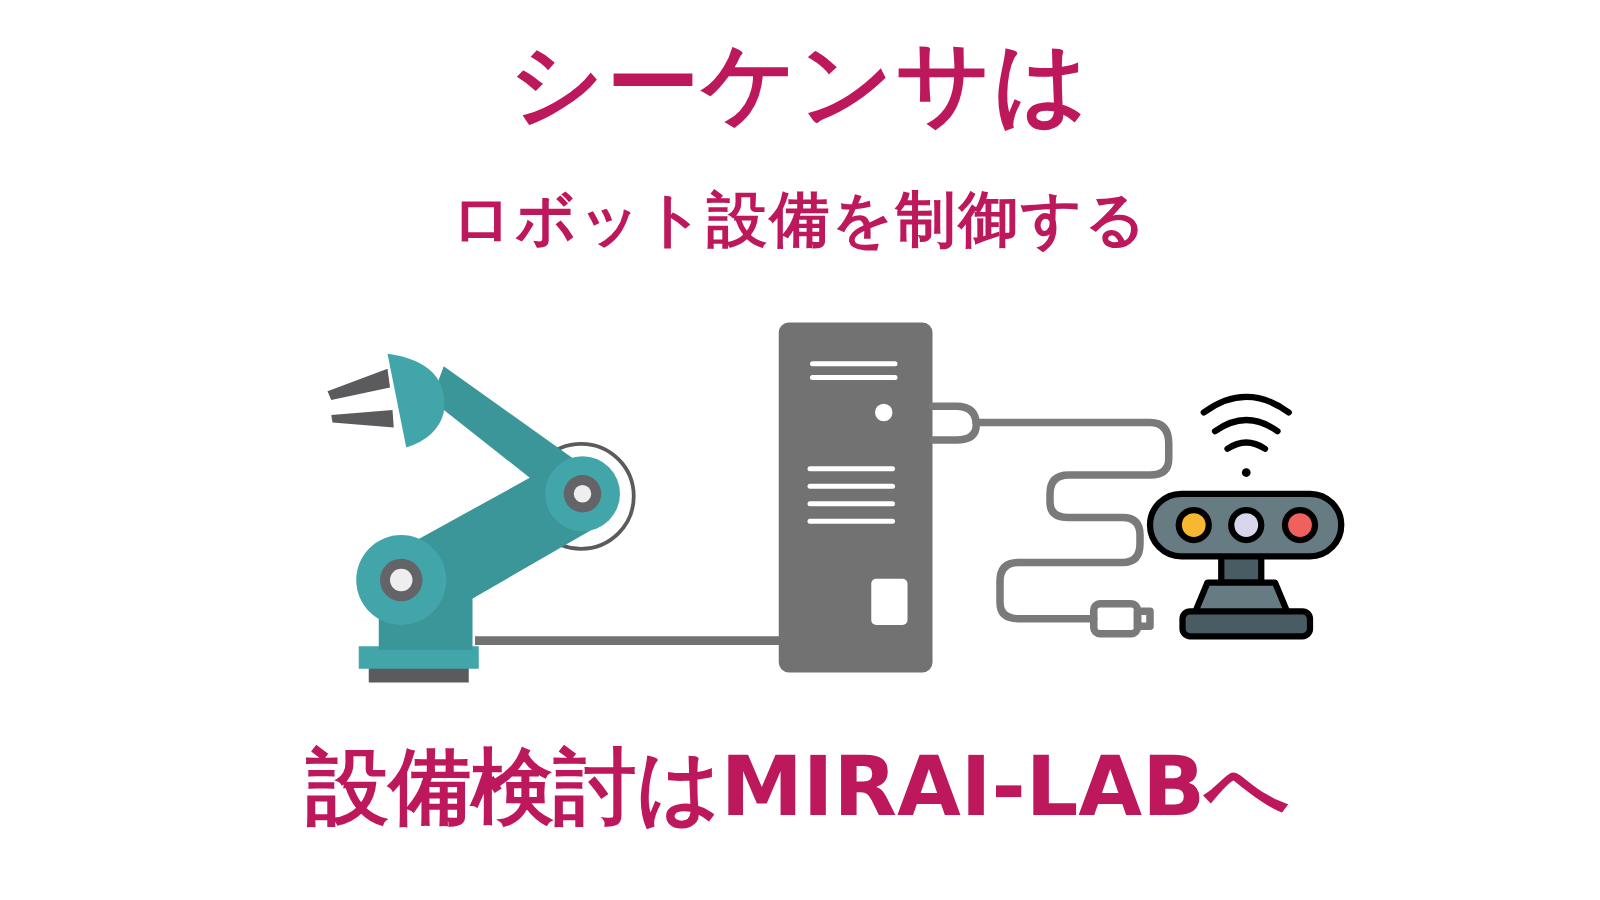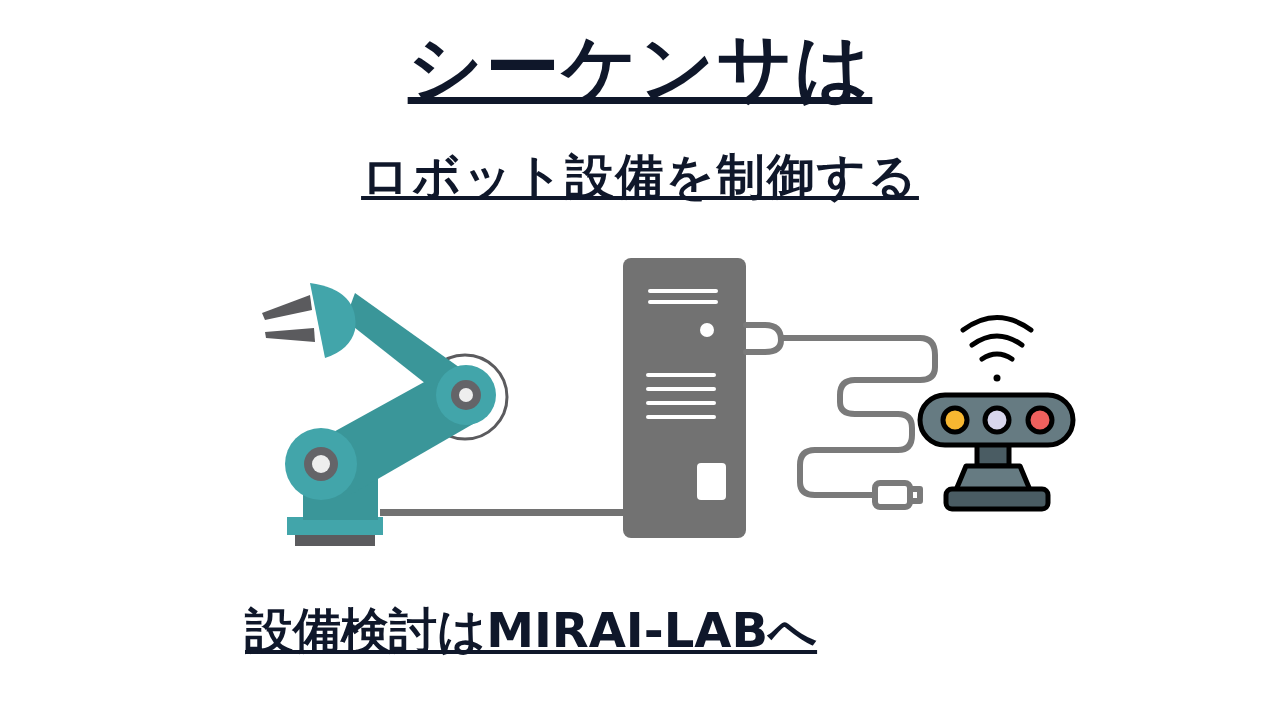--- a/index.html
+++ b/index.html
@@ -1,22 +1,22 @@
 <!DOCTYPE html>
 <html><head>
 <meta charset="utf-8">
 <style>
   html,body{margin:0;padding:0;}
   body{width:1280px;height:720px;background:#ffffff;position:relative;overflow:hidden;
        font-family:"DejaVu Sans","Liberation Sans",sans-serif;}
-  .title{position:absolute;left:0;width:1280px;text-align:center;color:#0f172a;font-weight:bold;
-         letter-spacing:2px;white-space:nowrap;text-decoration:underline;}
+  .title{position:absolute;left:0;width:1280px;text-align:center;color:#be185d;font-weight:bold;
+         letter-spacing:2px;white-space:nowrap;}
   #t1{top:22px;font-size:74px;line-height:90px;}
   #t2{top:130px;font-size:48px;line-height:92px;}
-  #t3{top:588px;left:245px;width:auto;text-align:left;font-size:48px;line-height:84px;letter-spacing:0px;}
+  #t3{top:588px;left:245px;width:auto;text-align:left;font-size:66px;line-height:84px;letter-spacing:0px;}
   svg.illus{position:absolute;left:0;top:0;}
 </style>
 </head>
 <body>
 
 <div id="t1" class="title">シーケンサは</div>
 <div id="t2" class="title">ロボット設備を制御する</div>
 
 <svg class="illus" width="1280" height="720" viewBox="0 0 1280 720">
 

